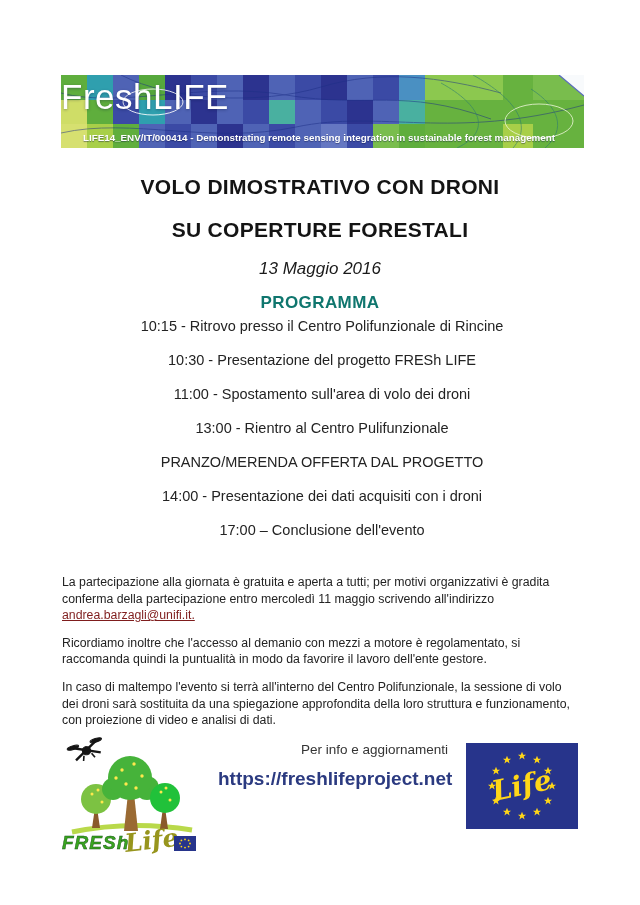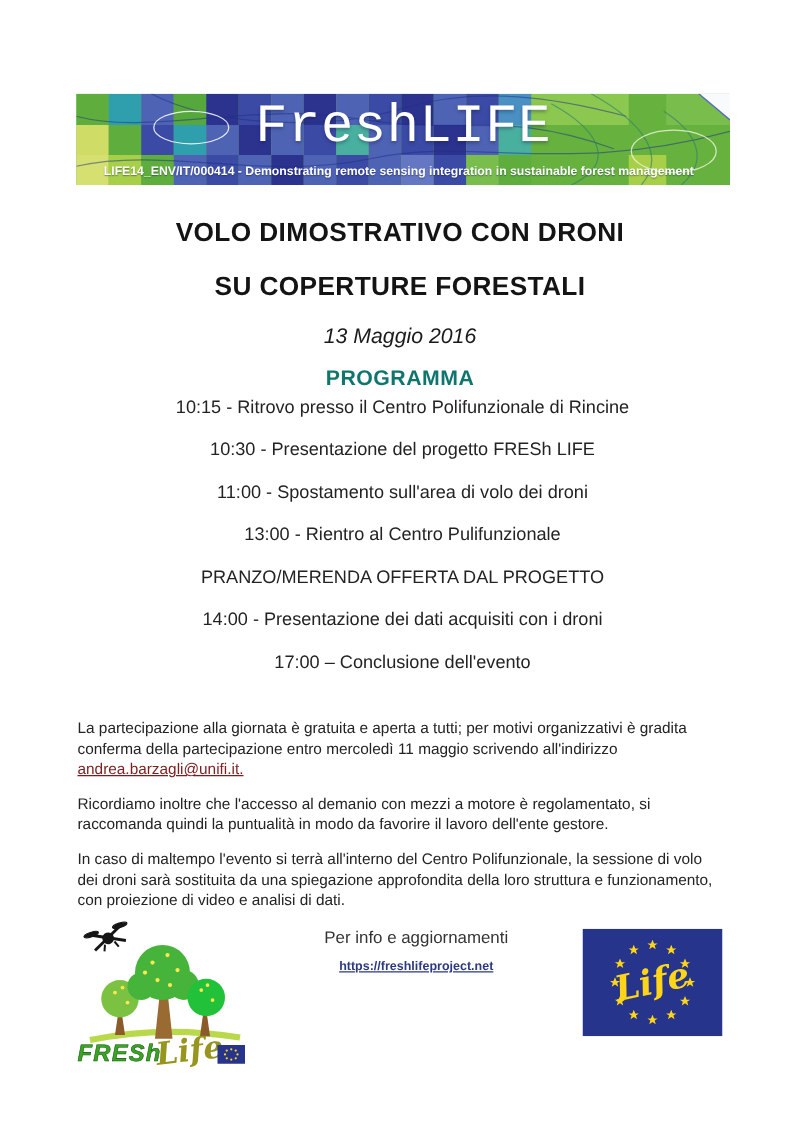--- a/index.html
+++ b/index.html
@@ -18,23 +18,23 @@
     background:var(--page-background);
     font-family:"Liberation Sans", sans-serif;
     color:var(--body-text);
   }
   .page{position:relative;width:640px;height:905px;overflow:hidden;background:var(--page-background);}
 
   
   .banner{position:absolute;left:61px;top:75px;width:523px;height:73px;}
   .banner svg.banner-bg{position:absolute;left:0;top:0;width:523px;height:73px;display:block;}
   .banner-title{
-    position:absolute;left:0;right:0;top:2px;text-align:center;
-    font-size:43px;font-weight:400;color:var(--banner-text);
-    letter-spacing:.5px;text-shadow:0 1px 3px rgba(10,20,60,.35);font-family:Liberation Mono, monospace;
+    position:absolute;left:0;right:0;top:2px;text-align:left;
+    font-size:35px;font-weight:400;color:var(--banner-text);
+    letter-spacing:.5px;text-shadow:0 1px 3px rgba(10,20,60,.35);
   }
   .banner-subtitle{
     position:absolute;left:22px;bottom:5px;
     font-size:9.8px;font-weight:700;color:var(--banner-text);
     white-space:nowrap;text-shadow:0 1px 1px rgba(10,20,60,.45);
   }
 
   
   .title-block{position:absolute;left:0;top:157px;width:640px;text-align:center;}
   .main-title{margin:16px;font-size:21px;line-height:27px;font-weight:700;letter-spacing:.3px;color:#141414;}
@@ -48,22 +48,22 @@
 
   
   .notes{position:absolute;left:62px;top:574px;width:518px;}
   .note{margin:0 0 11px;font-size:12.3px;line-height:16.6px;color:#232323;}
   .email-link{color:#7f1d1d;text-decoration:underline;cursor:pointer;}
 
   
   .footer{position:absolute;left:62px;top:736px;width:516px;display:flex;justify-content:space-between;align-items:flex-start;}
   .fresh-logo{width:138px;}
   .footer-center{width:230px;text-align:center;padding-top:6px;}
-  .info-label{font-size:13.5px;color:#343434;}
-  .site-link{display:inline-block;margin-top:11px;font-size:10px;font-weight:700;color:var(--link-blue);text-decoration:underline;cursor:pointer;}
+  .info-label{font-size:13.5px;color:#343434;text-align:right;}
+  .site-link{display:inline-block;margin-top:11px;font-size:19px;font-weight:700;color:var(--link-blue);cursor:pointer;}
   .life-logo{margin-top:7px;margin-right:0;}
 </style>
 </head>
 <body>
 
 <div class="page">
 
   <div class="banner">
     <svg class="banner-bg" viewBox="0 0 523 73" preserveAspectRatio="none" aria-hidden="true">
       <rect width="523" height="73" fill="#67b23f"></rect>

